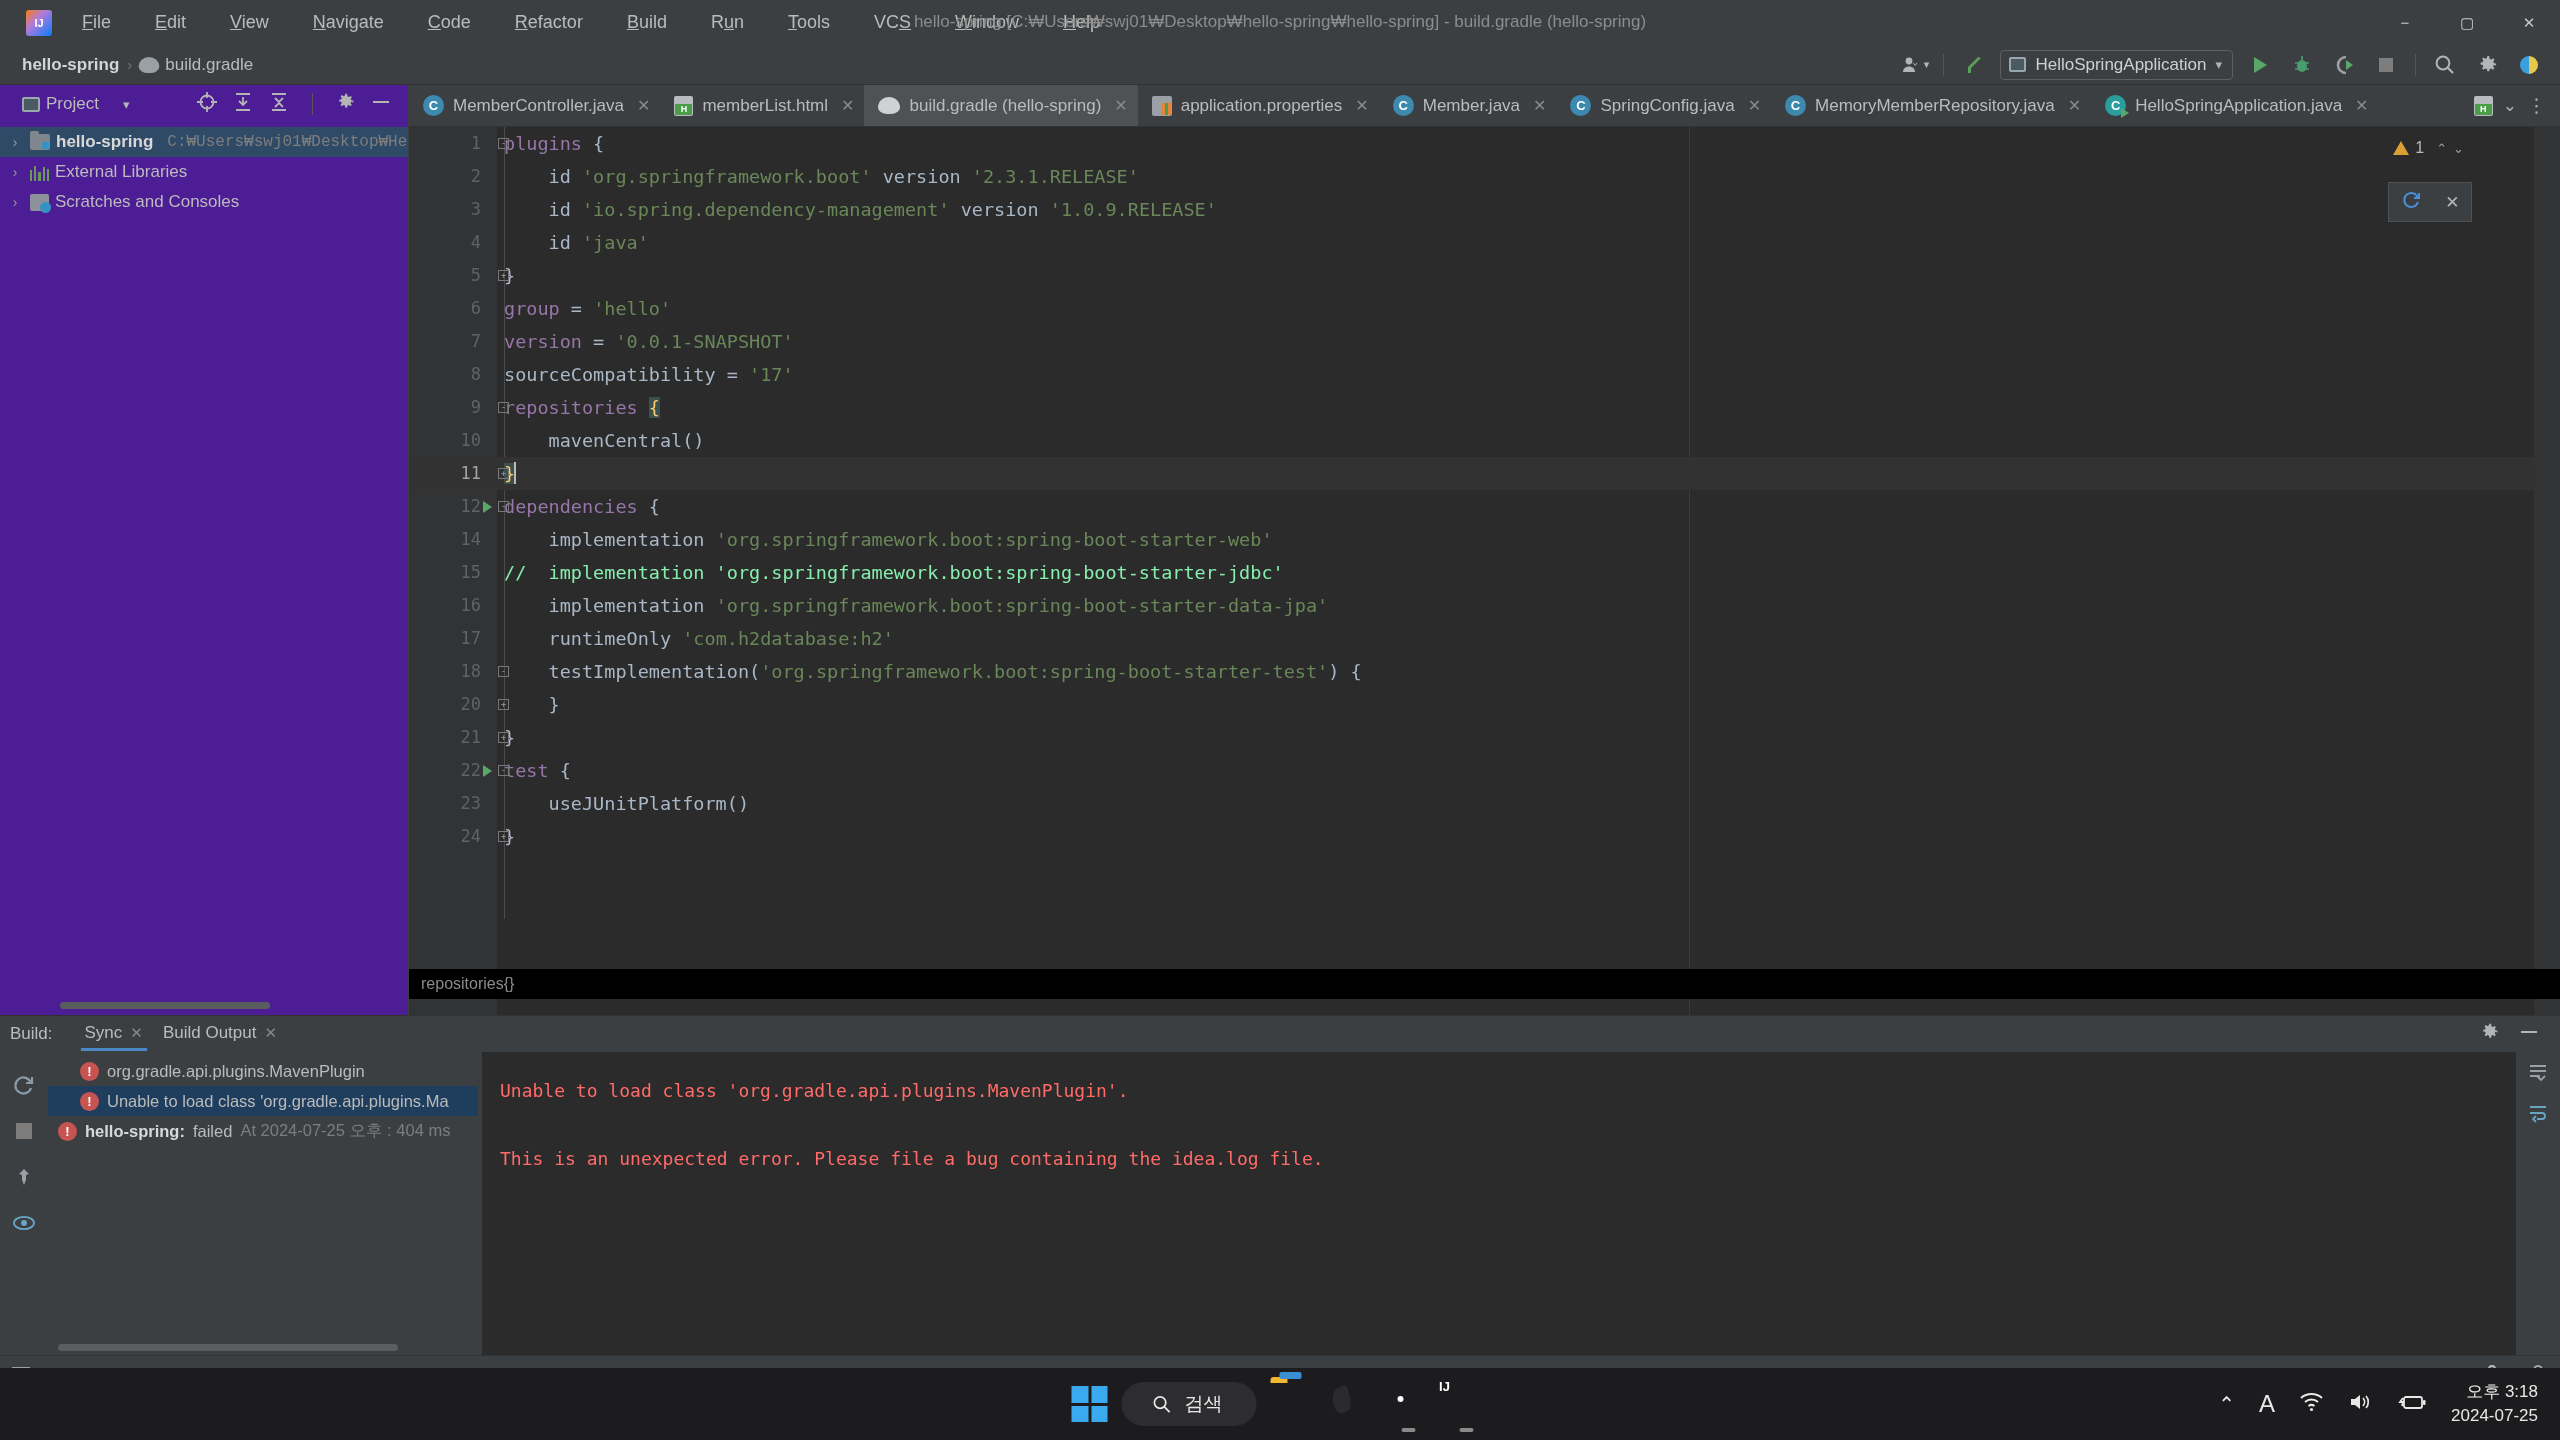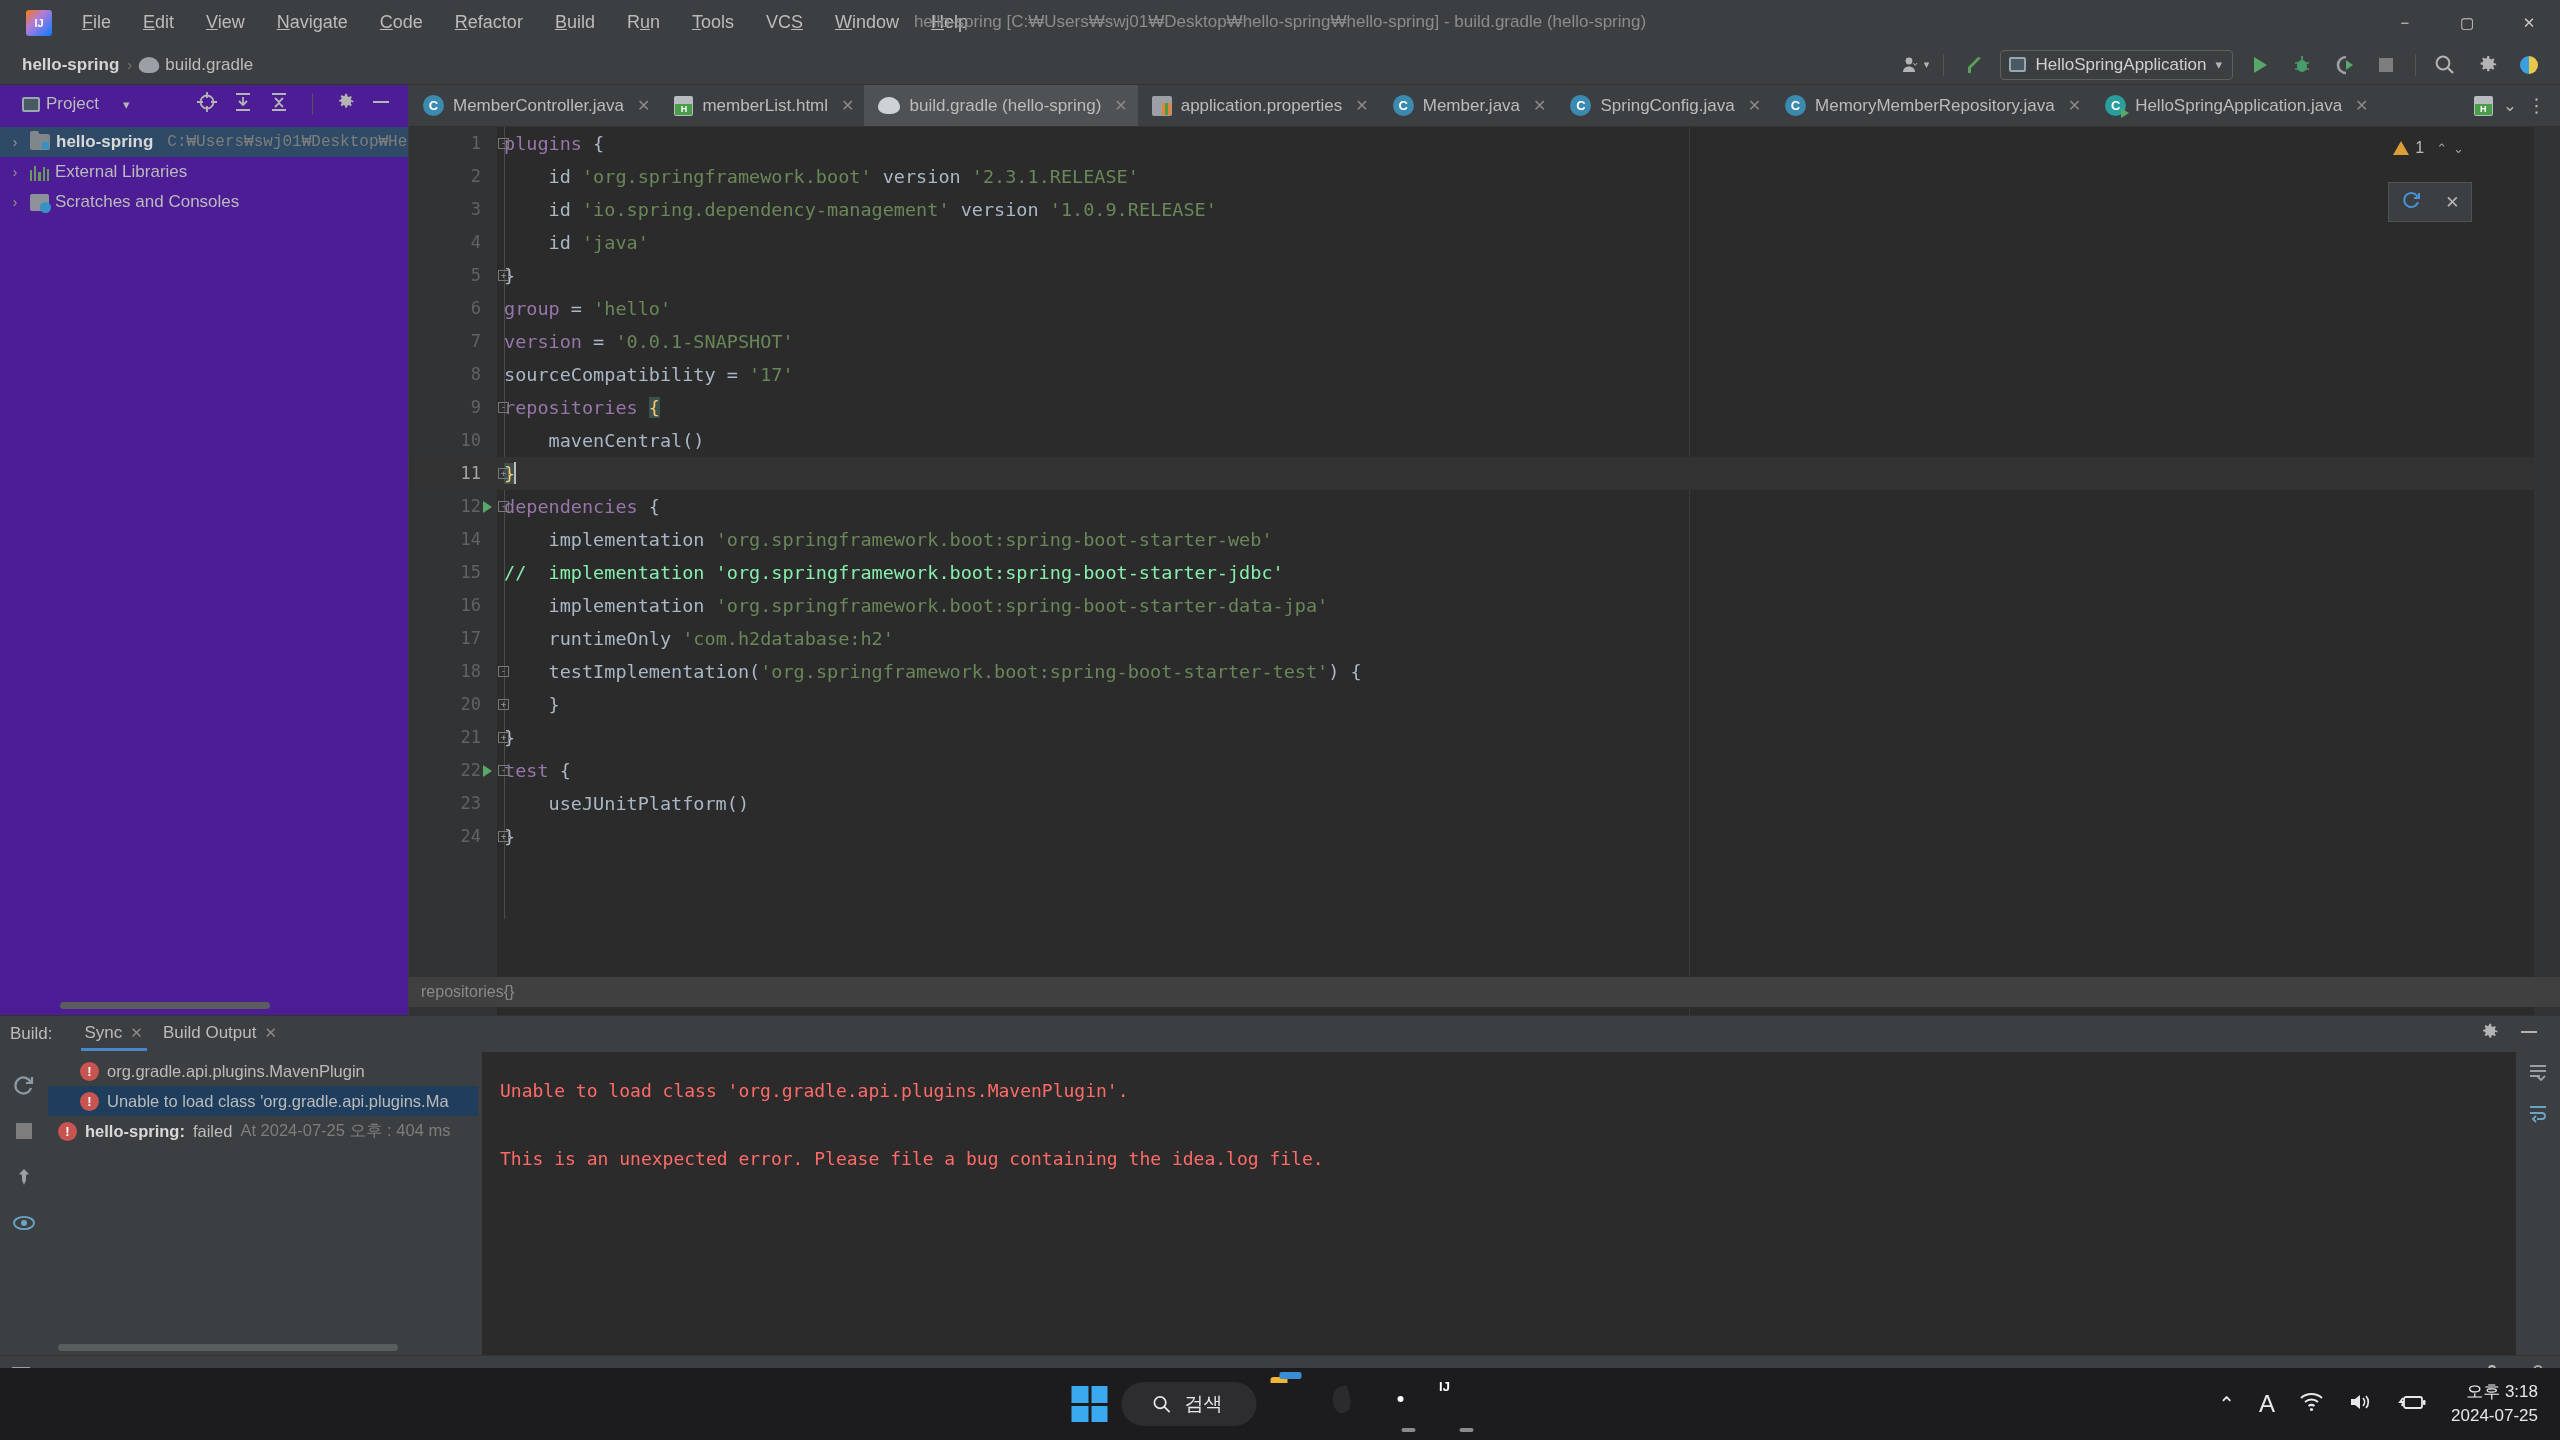--- a/index.html
+++ b/index.html
@@ -20,21 +20,21 @@
     width: 26px; height: 26px; margin-left: 26px; margin-right: 16px;
     background: linear-gradient(135deg,#f97a12 0%,#b07bdb 40%,#087cfa 100%);
     border-radius: 3px; position: relative;
   }
   .ij-logo::after {
     content: "IJ"; position: absolute; inset: 0; color: #fff;
     font-size: 11px; font-weight: bold; display: flex;
     align-items: center; justify-content: center;
     font-family: "Liberation Sans", sans-serif;
   }
-  .menu { display: flex; align-items: center; gap: 4px; }
+  .menu { display: flex; align-items: center; gap: 16px; }
   .menu-item {
     color: #bbbbbb; font-size: 18px; padding: 4px 14px; cursor: default;
     white-space: nowrap;
   }
   .menu-item u { text-decoration: underline; }
   .win-title {
     position: absolute; left: 0; right: 0; text-align: center;
     color: #8c8c8c; font-size: 17px; pointer-events: none;
     top: 12px;
   }
@@ -232,22 +232,22 @@
   }
   .editor-float {
     position: absolute; right: 88px; top: 55px; width: 84px; height: 40px;
     background: #3c3f41; border: 1px solid #4e5254; display: flex;
     align-items: center; justify-content: space-around;
   }
   .marker-bar {
     position: absolute; right: 0; top: 0; bottom: 0; width: 26px; background: #313335;
   }
   .breadcrumb-bottom {
-    position: absolute; left: 0; right: 0; bottom: 8px; height: 30px;
-    background: #404040; color: #8a8a8a; font-size: 16px;
+    position: absolute; left: 0; right: 0; bottom: 16px; height: 30px;
+    background: #000000; color: #8a8a8a; font-size: 16px;
     padding-left: 12px; line-height: 30px;
     font-family: "Liberation Sans", sans-serif;
   }
 
   
   .buildpanel {
     position: absolute; left: 0; right: 0; bottom: 85px; height: 340px;
     background: #3c3f41; border-top: 1px solid #323232;
   }
   .bp-header {

